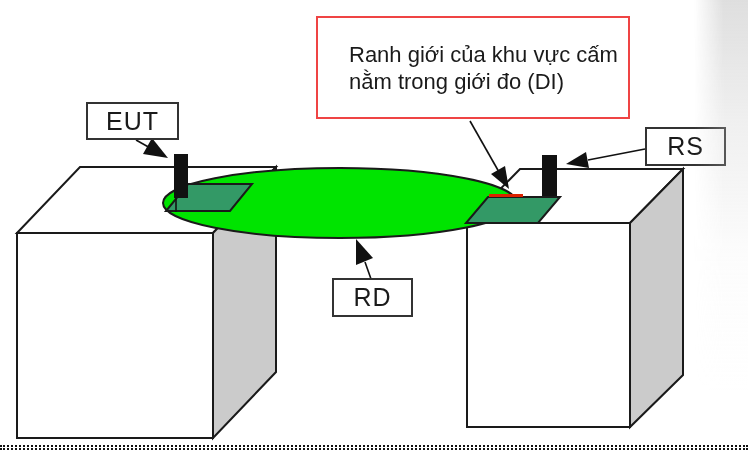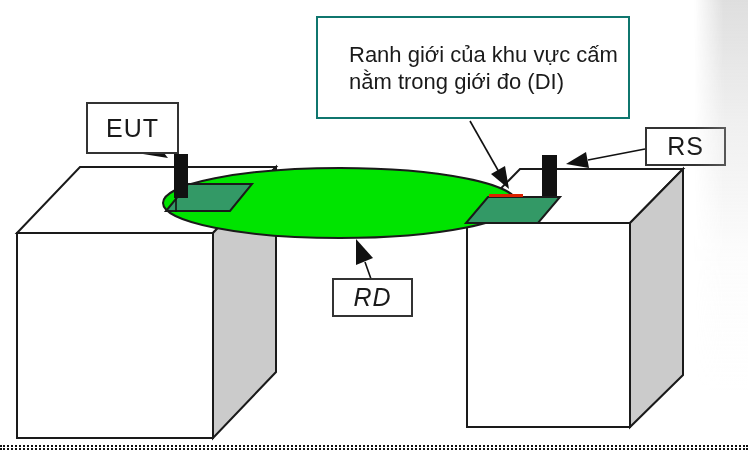--- a/index.html
+++ b/index.html
@@ -19,21 +19,21 @@
     position:absolute;
     background:#ffffff;
     border:2px solid #333;
     display:flex;align-items:center;justify-content:center;
     font-size:25px;letter-spacing:1px;color:#1a1a1a;
     box-sizing:border-box;
   }
   .callout{
     position:absolute;
     left:316px;top:16px;width:314px;height:103px;
-    background:#ffffff;border:2px solid #0f766e;
+    background:#ffffff;border:2px solid #ef4444;
     box-sizing:border-box;
     font-size:22px;line-height:27px;color:#1a1a1a;
     padding:23px 6px 0 31px;
   }
   .callout div{white-space:nowrap;}
   .dotline{
     position:absolute;left:0;width:748px;height:0;
     border-top:2px dotted #111;
   }
   .edge-shade{
@@ -83,29 +83,29 @@
 
     <line class="thinline" x1="371" y1="279" x2="365" y2="262"></line>
     <polygon class="arrowhead" points="356,239 373,258 356,265"></polygon>
   </svg>
 
   <div class="callout">
     <div>Ranh giới của khu vực cấm</div>
     <div>nằm trong giới đo (DI)</div>
   </div>
 
-  <div class="labelbox" style="left:86px;top:102px;width:93px;height:52px;">
+  <div class="labelbox" style="left:86px;top:102px;width:93px;height:38px;">
     <span>EUT</span>
   </div>
 
   <div class="labelbox" style="left:645px;top:127px;width:81px;height:39px;">
     <span>RS</span>
   </div>
 
-  <div class="labelbox" style="left:332px;top:278px;width:81px;height:39px;font-style:italic;">
+  <div class="labelbox" style="left:332px;top:278px;width:81px;height:39px;">
     <span>RD</span>
   </div>
 
   <div class="dotline" style="top:445px;"></div>
   <div class="dotline" style="top:448px;"></div>
 
   <div class="edge-shade"></div>
 
 </div>
 

